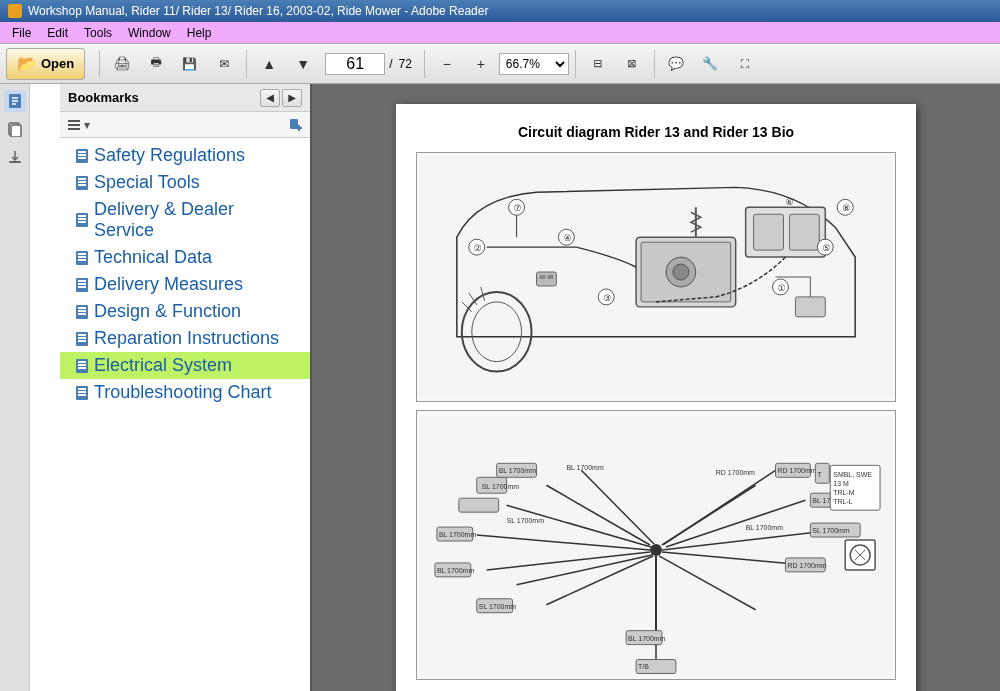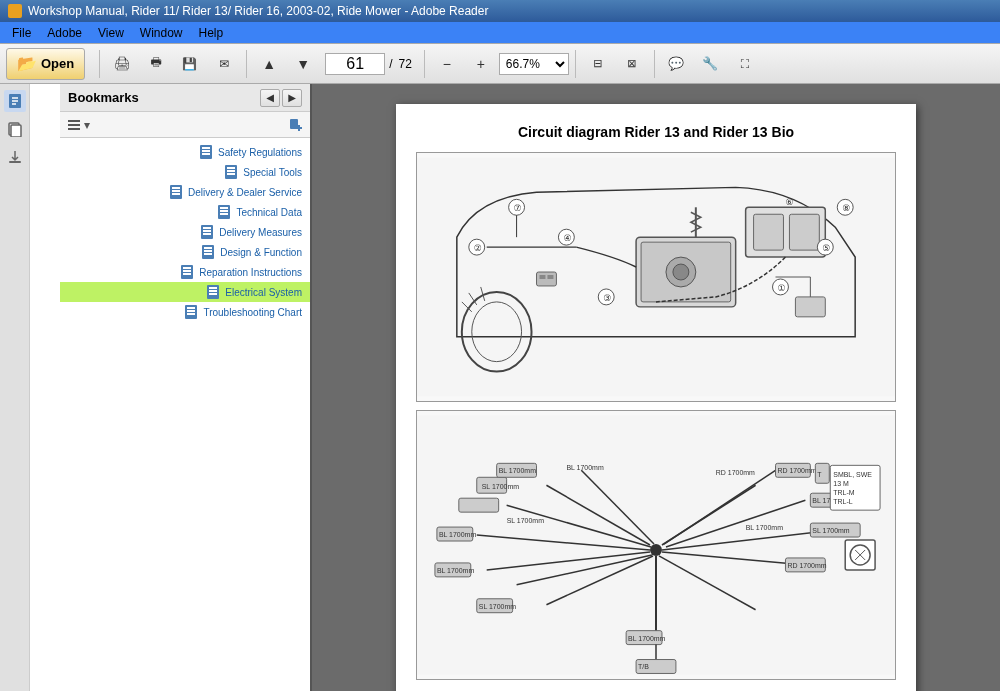--- a/index.html
+++ b/index.html
@@ -27,21 +27,21 @@
     #title-bar .title-icon {
       width: 14px;
       height: 14px;
       background: #e8a020;
       border-radius: 2px;
       flex-shrink: 0;
     }
 
     
     #menu-bar {
-      background: #3b82f6;
+      background: #f0abfc;
       height: 22px;
       display: flex;
       align-items: center;
       padding: 0 4px;
       border-bottom: 1px solid #aaa;
       gap: 0;
     }
     .menu-item {
       padding: 2px 8px;
       font-size: 12px;
@@ -222,26 +222,25 @@
 
     #bookmarks-list {
       flex: 1;
       overflow-y: auto;
       padding: 4px 0;
       background: #fff;
     }
     .bm-item {
       display: flex;
       align-items: center;
-      padding: 3px 8px 3px 16px;
+      padding: 3px 20px 3px 16px;
       cursor: pointer;
       color: #1a5fa8;
-      font-size: 10px;
+      font-size: 18px;
       gap: 6px;
-      justify-content: flex-end;
     }
     .bm-item.active { background: #bef264; }
     .bm-icon {
       width: 12px;
       height: 14px;
       background: #4a7eb5;
       flex-shrink: 0;
       position: relative;
       border-radius: 1px;
     }
@@ -313,22 +312,22 @@
 </head>
 <body>
 
 <div id="title-bar">
   <div class="title-icon"></div>
   <span>Workshop Manual, Rider 11/ Rider 13/ Rider 16, 2003-02, Ride Mower - Adobe Reader</span>
 </div>
 
 <div id="menu-bar">
   <div class="menu-item">File</div>
-  <div class="menu-item">Adobe</div>
-  <div class="menu-item">View</div>
+  <div class="menu-item">Edit</div>
+  <div class="menu-item">Tools</div>
   <div class="menu-item">Window</div>
   <div class="menu-item">Help</div>
 </div>
 
 <div id="toolbar">
   <button class="tb-btn-open">
     <span style="font-size:16px;">📂</span>
     <span>Open</span>
   </button>
 

